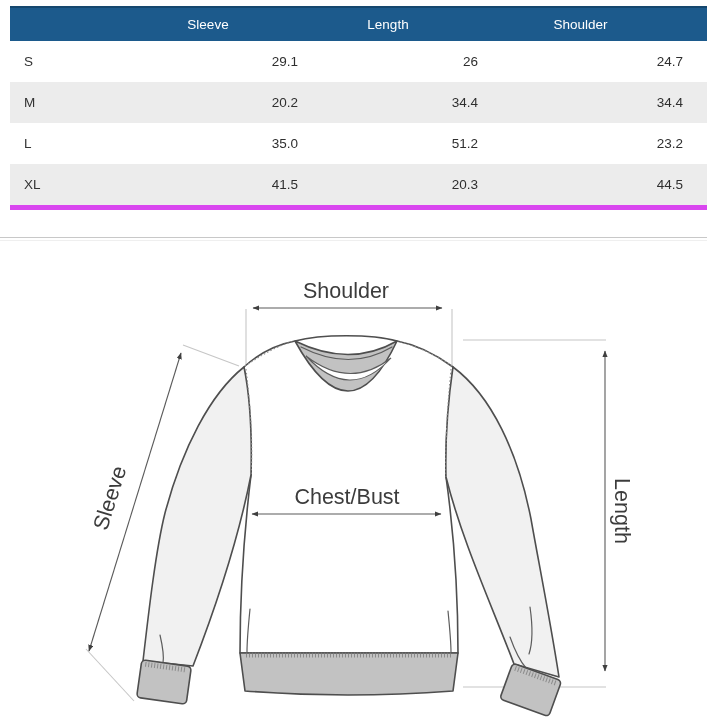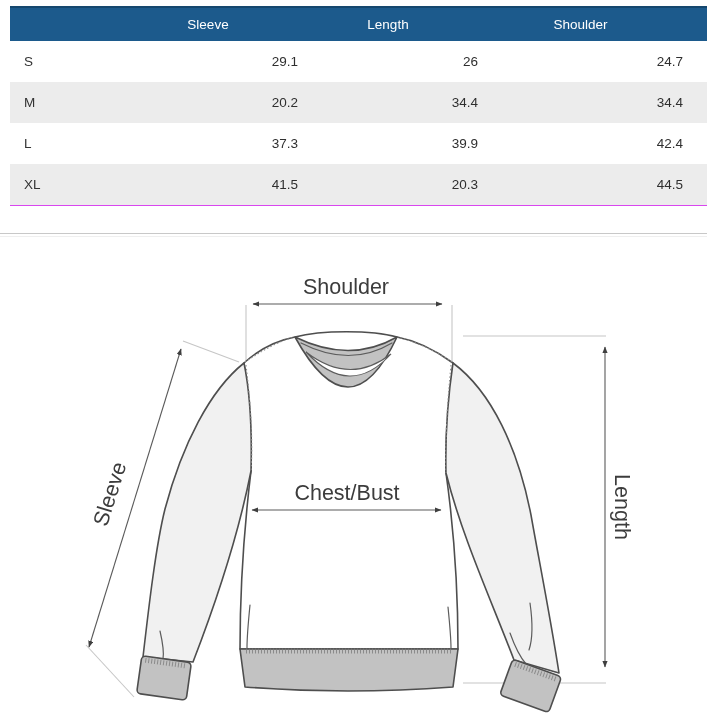--- a/index.html
+++ b/index.html
@@ -19,21 +19,21 @@
   table.size-chart thead th{
     background:#1c5a8c;color:#fff;font-weight:400;font-size:13.5px;
     height:33px;border-top:2px solid #15476e;text-align:center;padding:0;
   }
   table.size-chart tbody td{
     height:41px;font-size:13.5px;color:#2f2f2f;text-align:right;padding:0;
     vertical-align:middle;
   }
   table.size-chart td.size-label{text-align:left;padding-left:14px;color:#333;}
   table.size-chart tbody tr:nth-child(even){background:#ececec;}
-  table.size-chart tbody tr:last-child td{border-bottom:1px solid #d946ef;}
+  table.size-chart tbody tr:last-child td{border-bottom:5px solid #d946ef;}
   table.size-chart th.last,table.size-chart td.last{padding-right:24px;}
   .divider{
     margin-top:27px;height:2px;width:707px;
     border-top:1px solid #c8c8c8;border-bottom:1px solid #efefef;
   }
   svg{display:block;}
   .lbl{font-family:"Liberation Sans",sans-serif;font-size:21.5px;fill:#3c3c3c;}
   .outline{stroke:#4e4e4e;stroke-width:1.6;stroke-linejoin:round;stroke-linecap:round;}
   .bodyfill{fill:#ffffff;}
   .sleevefill{fill:#f1f1f1;}
@@ -71,23 +71,23 @@
         <td class="last">24.7</td>
       </tr>
       <tr>
         <td class="size-label">M</td>
         <td>20.2</td>
         <td>34.4</td>
         <td class="last">34.4</td>
       </tr>
       <tr>
         <td class="size-label">L</td>
-        <td>37.3</td>
-        <td>39.9</td>
-        <td class="last">42.4</td>
+        <td>35.0</td>
+        <td>51.2</td>
+        <td class="last">23.2</td>
       </tr>
       <tr>
         <td class="size-label">XL</td>
         <td>41.5</td>
         <td>20.3</td>
         <td class="last">44.5</td>
       </tr>
     </tbody>
   </table>
 </div>

